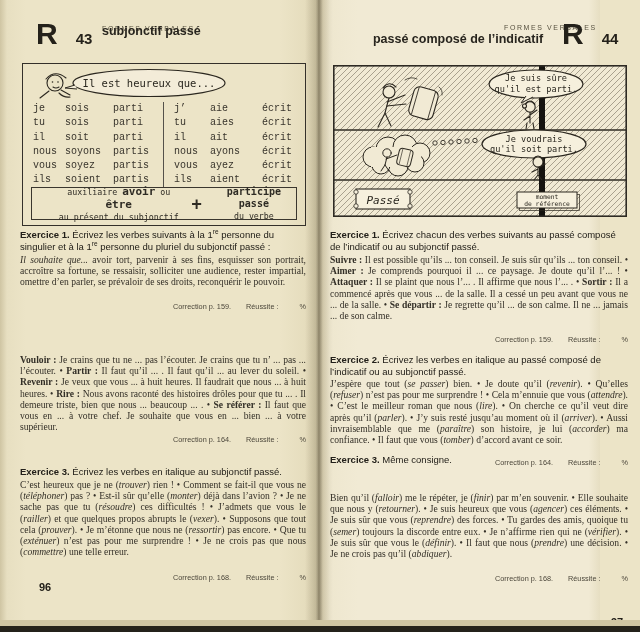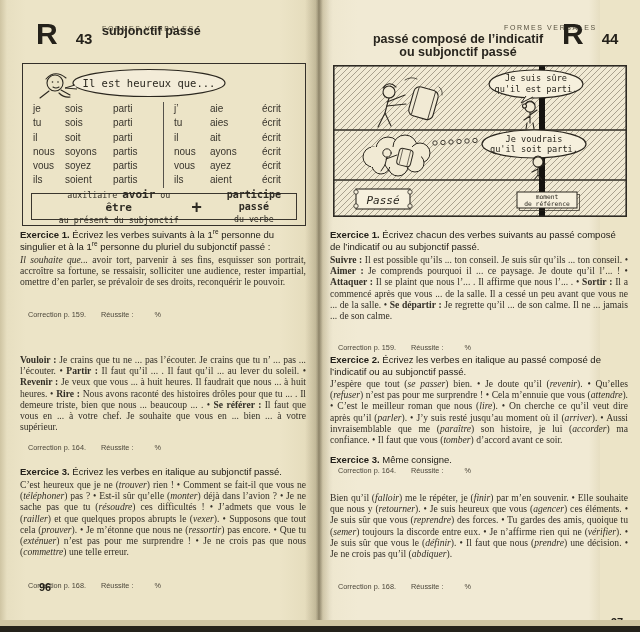--- a/index.html
+++ b/index.html
@@ -14,32 +14,32 @@
 
   .ref{display:flex;align-items:flex-end;font-family:"Liberation Sans",sans-serif;font-weight:bold;color:#24211a;}
   .ref .ltr{font-size:30px;line-height:24px;}
   .ref .num{font-size:15px;line-height:14px;margin-left:18px;}
   .rubric{font-family:"Liberation Sans",sans-serif;font-size:7px;letter-spacing:1.6px;color:#56503f;white-space:nowrap;}
   .ptitle{font-family:"Liberation Sans",sans-serif;font-size:12.5px;font-weight:bold;color:#28251e;white-space:nowrap;}
   .ptitle-r{font-family:"Liberation Sans",sans-serif;font-size:12.5px;font-weight:bold;color:#28251e;text-align:center;line-height:12.5px;}
 
   .conj-box{left:22px;top:63px;width:284px;height:163px;border:1.6px solid #34302a;box-sizing:border-box;}
   .conj-cols{position:absolute;left:0;top:38px;right:0;display:flex;}
-  .conj-half{display:grid;grid-template-columns:32px 48px 50px;padding-left:10px;font-family:Liberation Sans, sans-serif;font-size:10px;line-height:14.3px;color:#38342c;}
+  .conj-half{display:grid;grid-template-columns:32px 48px 50px;padding-left:10px;font-family:Liberation Mono, monospace;font-size:10px;line-height:14.3px;color:#38342c;}
   .conj-half.rhalf{border-left:1px solid #55514a;grid-template-columns:36px 52px 46px;}
-  .formula{position:absolute;left:8px;right:8px;bottom:5px;height:27px;border:1.2px solid #3a362e;display:flex;align-items:center;justify-content:center;gap:10px;font-family:"DejaVu Sans Mono",monospace;color:#2e2b24;box-sizing:border-box;padding-left:24px;}
+  .formula{position:absolute;left:8px;right:8px;bottom:5px;height:33px;border:1.2px solid #3a362e;display:flex;align-items:center;justify-content:center;gap:10px;font-family:"DejaVu Sans Mono",monospace;color:#2e2b24;box-sizing:border-box;padding-left:24px;}
   .f-col{text-align:center;font-size:8.3px;line-height:1.25;}
   .f-col b{font-size:11px;}
   .f-col.f-part b{font-size:10px;margin-top:16px;}
   .f-plus{font-size:17px;font-weight:bold;}
 
   .ex-head{margin:0;font-family:"Liberation Sans",sans-serif;font-size:9.5px;line-height:11.5px;color:#23201a;}
   .ex-head b{font-weight:bold;}
   .ex-body{margin:0;font-family:"Liberation Serif",serif;font-size:9.6px;line-height:11.2px;color:#332f27;text-align:justify;}
-  .ex-corr{margin:8px;font-family:"Liberation Sans",sans-serif;font-size:7.3px;color:#4c473b;display:flex;justify-content:flex-start;gap:15px;padding-right:4px;}
+  .ex-corr{margin:0;font-family:"Liberation Sans",sans-serif;font-size:7.3px;color:#4c473b;display:flex;justify-content:flex-end;gap:15px;padding-right:4px;}
   .ex-corr .pct{margin-left:6px;}
   sup{font-size:68%;line-height:0;}
   .pagenum{font-family:"Liberation Sans",sans-serif;font-weight:bold;font-size:11px;color:#23201a;margin-left:13px;}
   .ctext{font-family:"DejaVu Sans Mono",monospace;fill:#2a271f;}
 </style>
 </head>
 <body>
 
 <div class="abs page page-l">
 
@@ -145,21 +145,20 @@
   </p>
 
   <div class="abs pagenum" style="left:26px;top:581px;">96</div>
 </div>
 
 <div class="abs page page-r">
 
   <div class="abs rubric" style="left:186px;top:24px;">FORMES VERBALES</div>
   <div class="abs ptitle-r" style="left:40px;top:33px;width:200px;">
     <div>passé composé de l’indicatif</div>
-    <div>ou subjonctif passé</div>
   </div>
   <div class="abs ref" style="left:244px;top:22px;">
     <span class="ltr">R</span>
       <span class="num">44</span>
   </div>
 
   <svg class="abs" style="left:15px;top:65px;" width="294" height="152" viewBox="0 0 294 152">
     <defs>
       <pattern id="hatch" width="6" height="6" patternUnits="userSpaceOnUse">
         <path d="M-1,7 L7,-1" stroke="#8a8170" stroke-width="0.7"></path>

